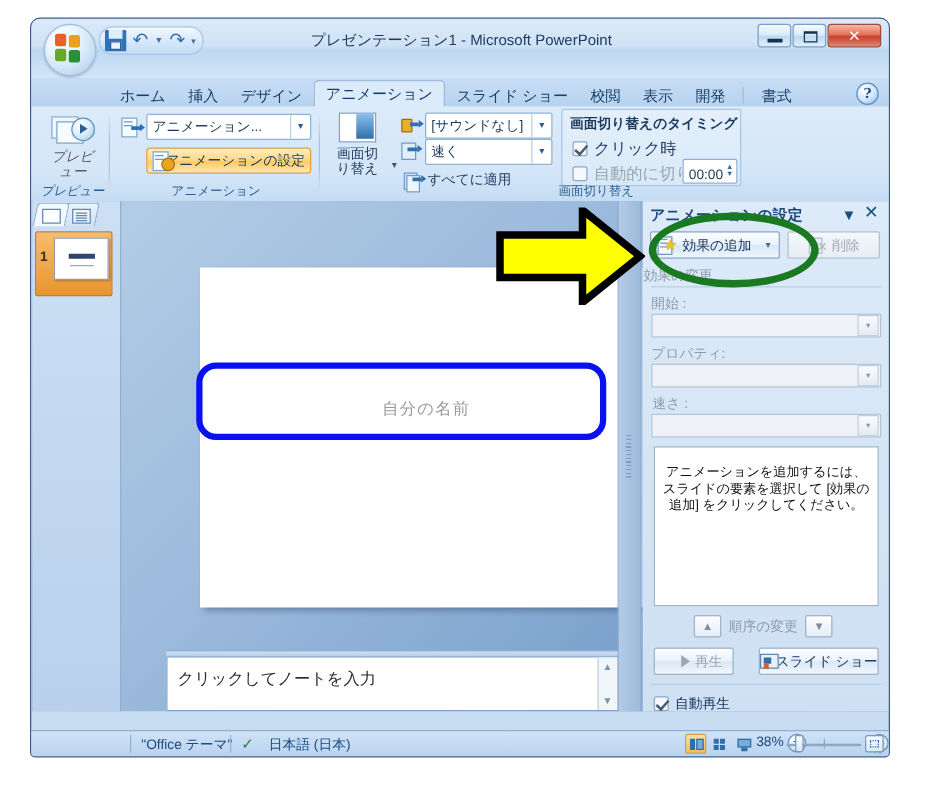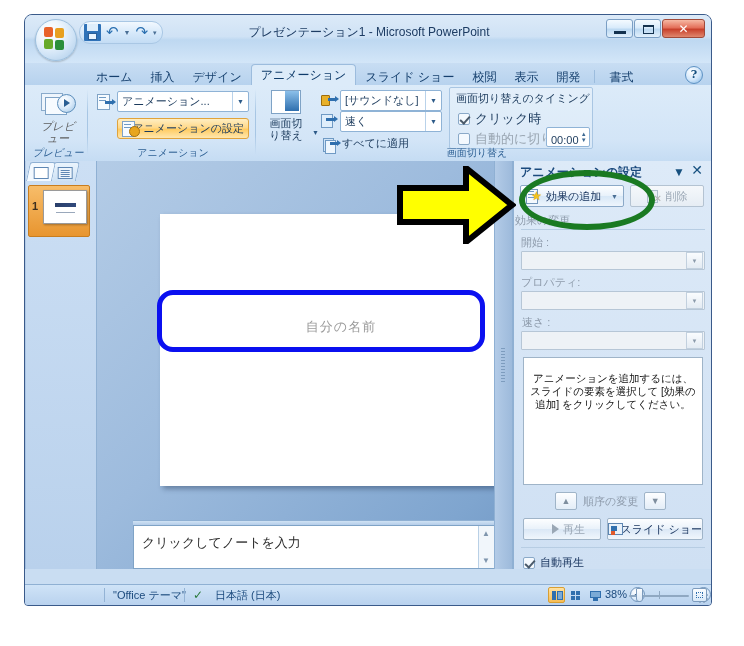--- a/index.html
+++ b/index.html
@@ -507,21 +507,21 @@
         <div class="cmdbtn" style="left:60px;top:48px;">
           <span class="ic-all">
             <span class="bx2"></span>
               <span class="bx3"></span>
               <span class="ar4"></span>
           </span>
           <span>すべてに適用</span>
         </div>
 
         <div style="position:absolute;left:190px;top:2px;width:144px;height:62px;border:1px solid #a9c6e3;border-radius:2px;background:rgba(255,255,255,.22);box-sizing:border-box;">
-          <div class="gtitle" style="left:6px;top:3px;">画面切り替えのタイミング</div>
+          <div class="gtitle" style="left:6px;top:3px;font-weight:bold;">画面切り替えのタイミング</div>
           <div class="ckrow" style="left:8px;top:22px;">
             <span class="ck on"></span>
             <span>クリック時</span>
           </div>
           <div class="ckrow dim" style="left:8px;top:42px;">
             <span class="ck"></span>
             <span>自動的に切り替え:</span>
           </div>
           <div class="spinbox" style="left:96px;top:39px;width:44px;align-items:flex-end;">
             <span class="v">00:00</span>
@@ -625,21 +625,21 @@
         <div class="reorder" style="left:41px;top:331px;">
           <div class="sqbtn">
               <span>▲</span>
             </div>
           <span class="rtxt">順序の変更</span>
           <div class="sqbtn">
               <span>▼</span>
             </div>
         </div>
 
-        <div class="pbtn2 dis" style="left:9px;top:357px;width:78px;padding-left:13px;">
+        <div class="pbtn2 dis" style="left:9px;top:357px;width:64px;padding-left:13px;">
           <span class="ic-play"></span>
           <span>再生</span>
         </div>
         <div class="pbtn2" style="left:93px;top:357px;width:96px;">
           <span class="ic-show">
             <span class="scr"></span>
               <span class="dt"></span>
           </span>
           <span>スライド ショー</span>
         </div>

